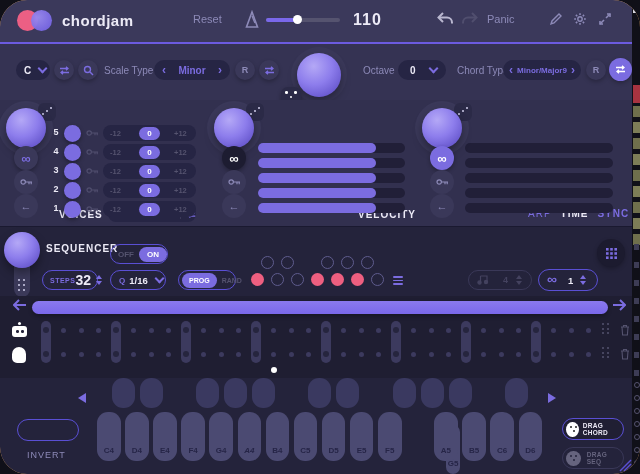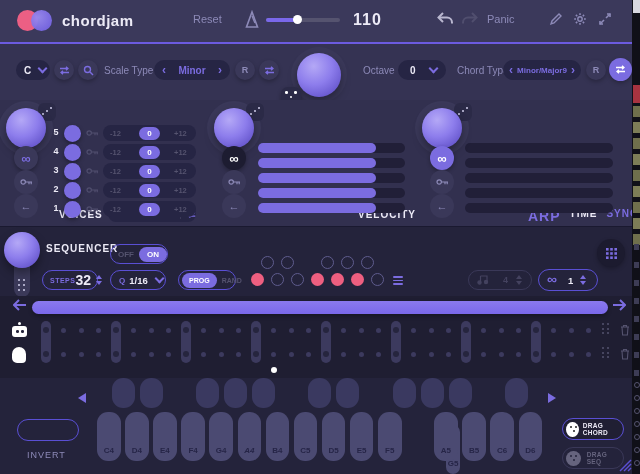--- a/index.html
+++ b/index.html
@@ -1,17 +1,17 @@
 <!DOCTYPE html>
 <html><head>
 <meta charset="utf-8">
 <style>
   html,body{margin:0;padding:0;background:#101018;}
   .stage{position:relative;width:640px;height:474px;overflow:hidden;
-    background:#fdba74;font-family:"Liberation Sans",sans-serif;
+    background:#fdba74;font-family:"Liberation Sans",sans-serif;border-radius:27px;
     -webkit-font-smoothing:antialiased;}
   .abs{position:absolute;}
   .bold{font-weight:bold;}
   
   .topbar{left:0;top:0;width:632px;height:42px;background:#3b395b;}
   .topline{left:0;top:42px;width:632px;height:2px;background:#6c5be0;}
   .keyrow{left:0;top:44px;width:632px;height:56px;background:#353353;}
   .panels{left:0;top:100px;width:632px;height:126px;background:#32304f;}
   .seqhead{left:0;top:226px;width:632px;height:70px;background:#24233b;border-top:1px solid #1a1930;}
   .seqmid{left:0;top:296px;width:632px;height:82px;background:#1f1e32;}
@@ -188,21 +188,21 @@
       <span style="width:1px;height:9px;background:#3a3858;margin-left:7px;"></span>
       <svg width="11" height="9" viewBox="0 0 11 9" style="margin-left:6px;">
           <g stroke="#7b6ce0" stroke-width="1.3" fill="none">
             <path d="M1 2.5 H9 M7 .7 L9 2.5 L7 4.3"></path>
             <path d="M10 6.5 H2 M4 4.7 L2 6.5 L4 8.3"></path>
           </g>
         </svg>
     </div>
     <div class="abs bold wht" style="left:358px;top:109px;font-size:10px;letter-spacing:1px;">VELOCITY</div>
     <div id="arp-tabs" class="abs" style="left:528px;top:108px;display:flex;gap:9px;">
-        <span style="font-size: 14px; font-weight: bold; letter-spacing: 1px; color: rgb(123, 108, 224);">ARP</span>
+        <span style="font-size: 10px; font-weight: normal; letter-spacing: 1px; color: rgb(123, 108, 224);">ARP</span>
         <span style="font-size: 10px; font-weight: bold; letter-spacing: 1px; color: rgb(236, 234, 246);">TIME</span>
         <span style="font-size: 10px; font-weight: bold; letter-spacing: 1px; color: rgb(123, 108, 224);">SYNC</span>
       </div>
 
     <div id="vel-range" class="abs track" style="left:258px;top:128px;width:147px;height:7px;">
         <div style="position: absolute; left: 21.96px; top: -1.5px; width: 10px; height: 10px; border-radius: 50%; background: rgb(123, 108, 224);"></div>
         <div style="position: absolute; left: 107.22px; top: -1.5px; width: 10px; height: 10px; border-radius: 50%; background: rgb(123, 108, 224);"></div>
       </div>
     <div id="arp-range" class="abs track" style="left:465px;top:128px;width:148px;height:7px;">
         <div style="position: absolute; left: -0.06px; top: -1.5px; width: 10px; height: 10px; border-radius: 50%; background: rgb(123, 108, 224);"></div>

